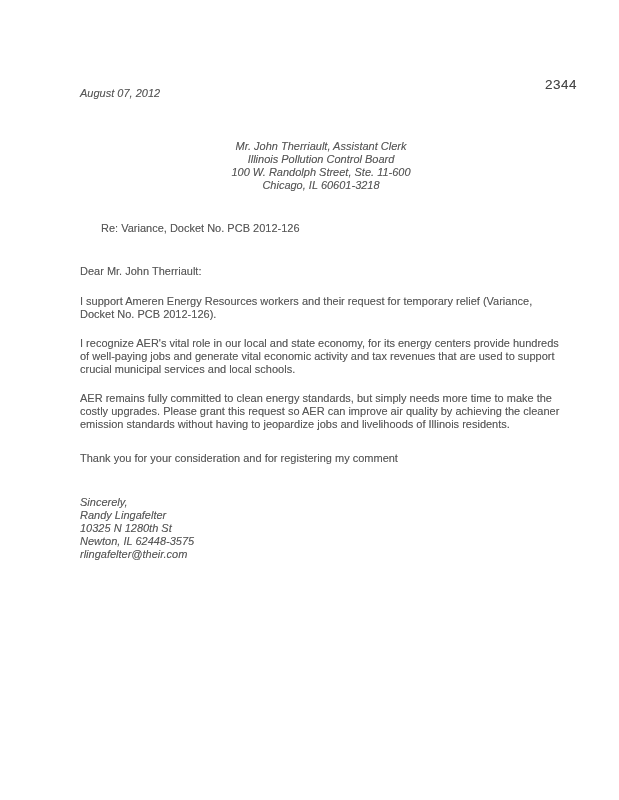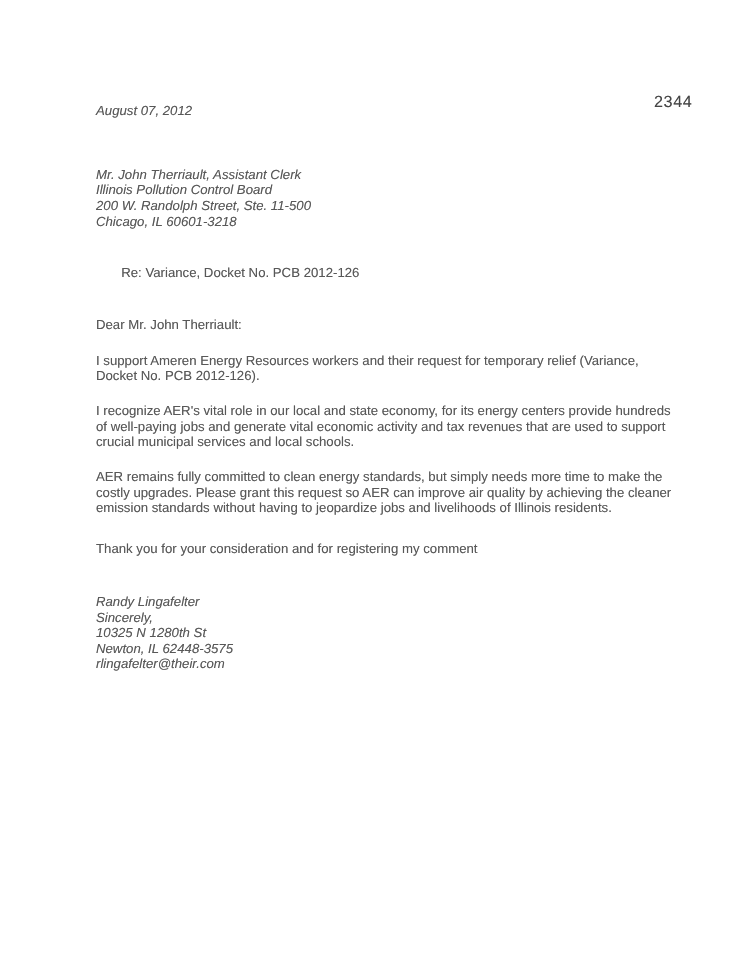--- a/index.html
+++ b/index.html
@@ -34,21 +34,21 @@
   }
   .letter {
     position: absolute;
     left: 80px;
     top: 87px;
     width: 482px;
     font-size: 11px;
     line-height: 13px;
   }
   .line { display: block; font-style: italic; }
-  .recipient-block { margin-top: 40px; }
+  .recipient-block { margin-top: 40px; text-align: center; }
   .re-line { margin-top: 30px; padding-left: 21px; }
   .salutation { margin-top: 30px; }
   .para-1 { margin-top: 17px; }
   .para-2 { margin-top: 16px; }
   .para-3 { margin-top: 16px; }
   .thanks { margin-top: 21px; }
   .closing { margin-top: 31px; }
 </style>
 </head>
 <body>
@@ -57,38 +57,38 @@
 
   <div class="page-number scan-text">2344</div>
 
   <div class="letter scan-text">
 
     <span class="line date-line">August 07, 2012</span>
 
     <div class="recipient-block">
       <span class="line">Mr. John Therriault, Assistant Clerk</span>
       <span class="line">Illinois Pollution Control Board</span>
-      <span class="line">200 W. Randolph Street, Ste. 11-500</span>
+      <span class="line">100 W. Randolph Street, Ste. 11-600</span>
       <span class="line">Chicago, IL 60601-3218</span>
     </div>
 
     <p class="re-line">Re: Variance, Docket No. PCB 2012-126</p>
 
     <p class="salutation">Dear Mr. John Therriault:</p>
 
     <p class="para-1">I support Ameren Energy Resources workers and their request for temporary relief (Variance, Docket No. PCB 2012-126).</p>
 
     <p class="para-2">I recognize AER's vital role in our local and state economy, for its energy centers provide hundreds of well-paying jobs and generate vital economic activity and tax revenues that are used to support crucial municipal services and local schools.</p>
 
     <p class="para-3">AER remains fully committed to clean energy standards, but simply needs more time to make the costly upgrades. Please grant this request so AER can improve air quality by achieving the cleaner emission standards without having to jeopardize jobs and livelihoods of Illinois residents.</p>
 
     <p class="thanks">Thank you for your consideration and for registering my comment</p>
 
     <div class="closing">
+      <span class="line">Sincerely,</span>
       <span class="line">Randy Lingafelter</span>
-      <span class="line">Sincerely,</span>
       <span class="line">10325 N 1280th St</span>
       <span class="line">Newton, IL 62448-3575</span>
       <span class="line">rlingafelter@their.com</span>
     </div>
 
   </div>
 </div>
 
 </body></html>

